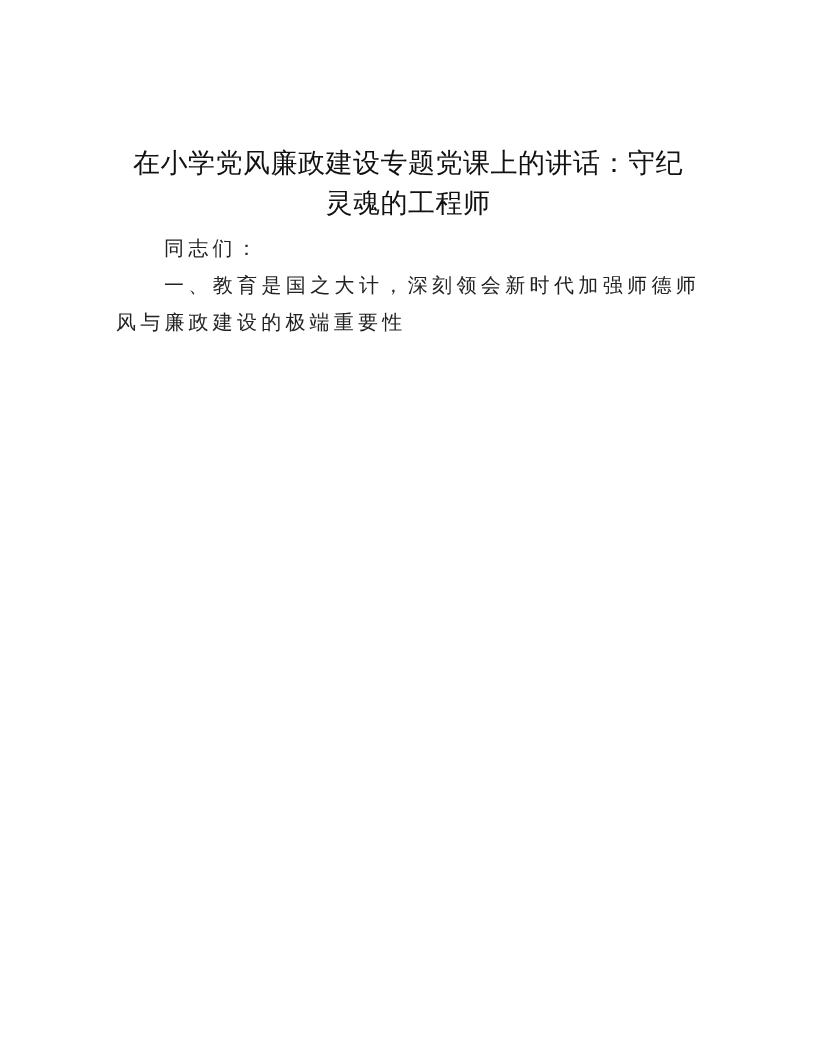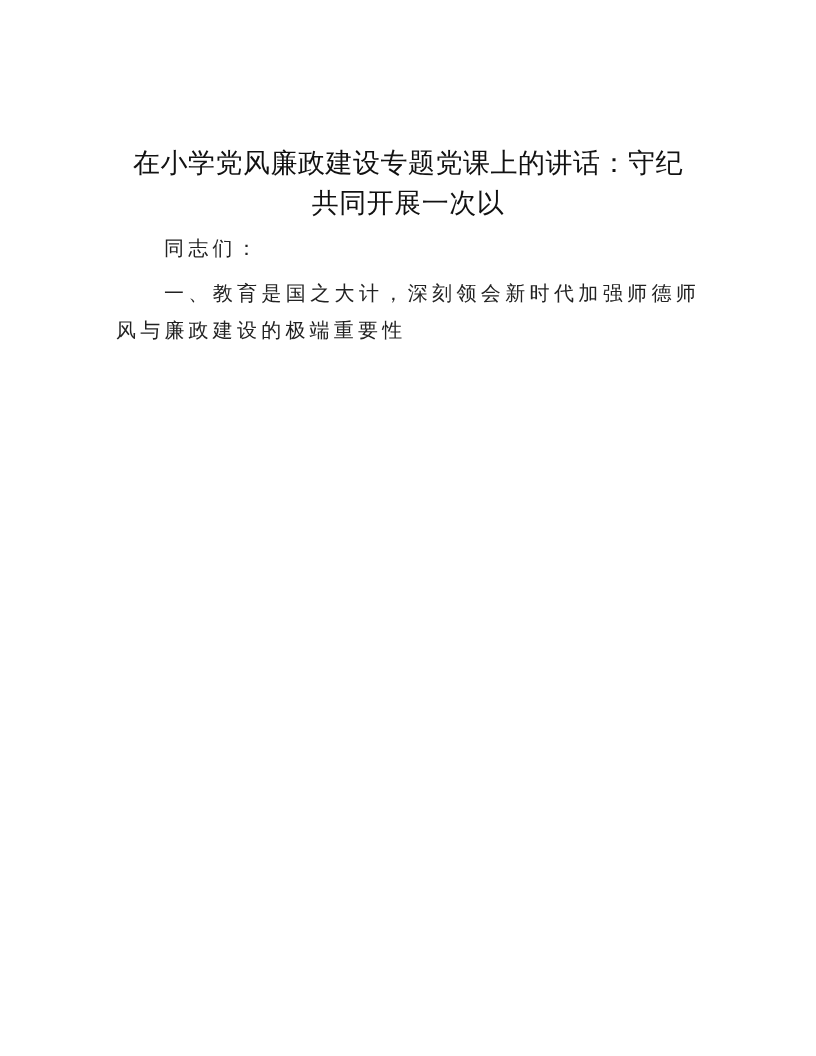--- a/index.html
+++ b/index.html
@@ -11,27 +11,27 @@
     position: absolute; left: 100px; top: 143px; width: 616px;
     text-align: center; font-family: "DejaVu Sans", sans-serif;
     font-size: 27px; line-height: 40px; color: #111; letter-spacing: 0.5px;
   }
   .body-text {
     position: absolute; left: 116px; top: 230px; width: 584px;
     font-family: "DejaVu Serif", serif; font-size: 20px; color: #222;
     line-height: 37px; letter-spacing: 4.2px;
   }
   .para { margin: 0 0 8px 0; text-indent: 48px; text-align: justify; }
-  .para.greet { margin-bottom: 8px; }
+  .para.greet { margin-bottom: 0; }
 </style>
 </head>
 <body>
 
 <div class="page">
   <div class="title">
     <div>在小学党风廉政建设专题党课上的讲话：守纪</div>
-    <div>共同开展一次以</div>
+    <div>灵魂的工程师</div>
   </div>
   <div class="body-text">
     <p class="para greet">同志们：</p>
     <p class="para">一、教育是国之大计，深刻领会新时代加强师德师风与廉政建设的极端重要性</p>
   </div>
 </div>
 
 </body></html>

